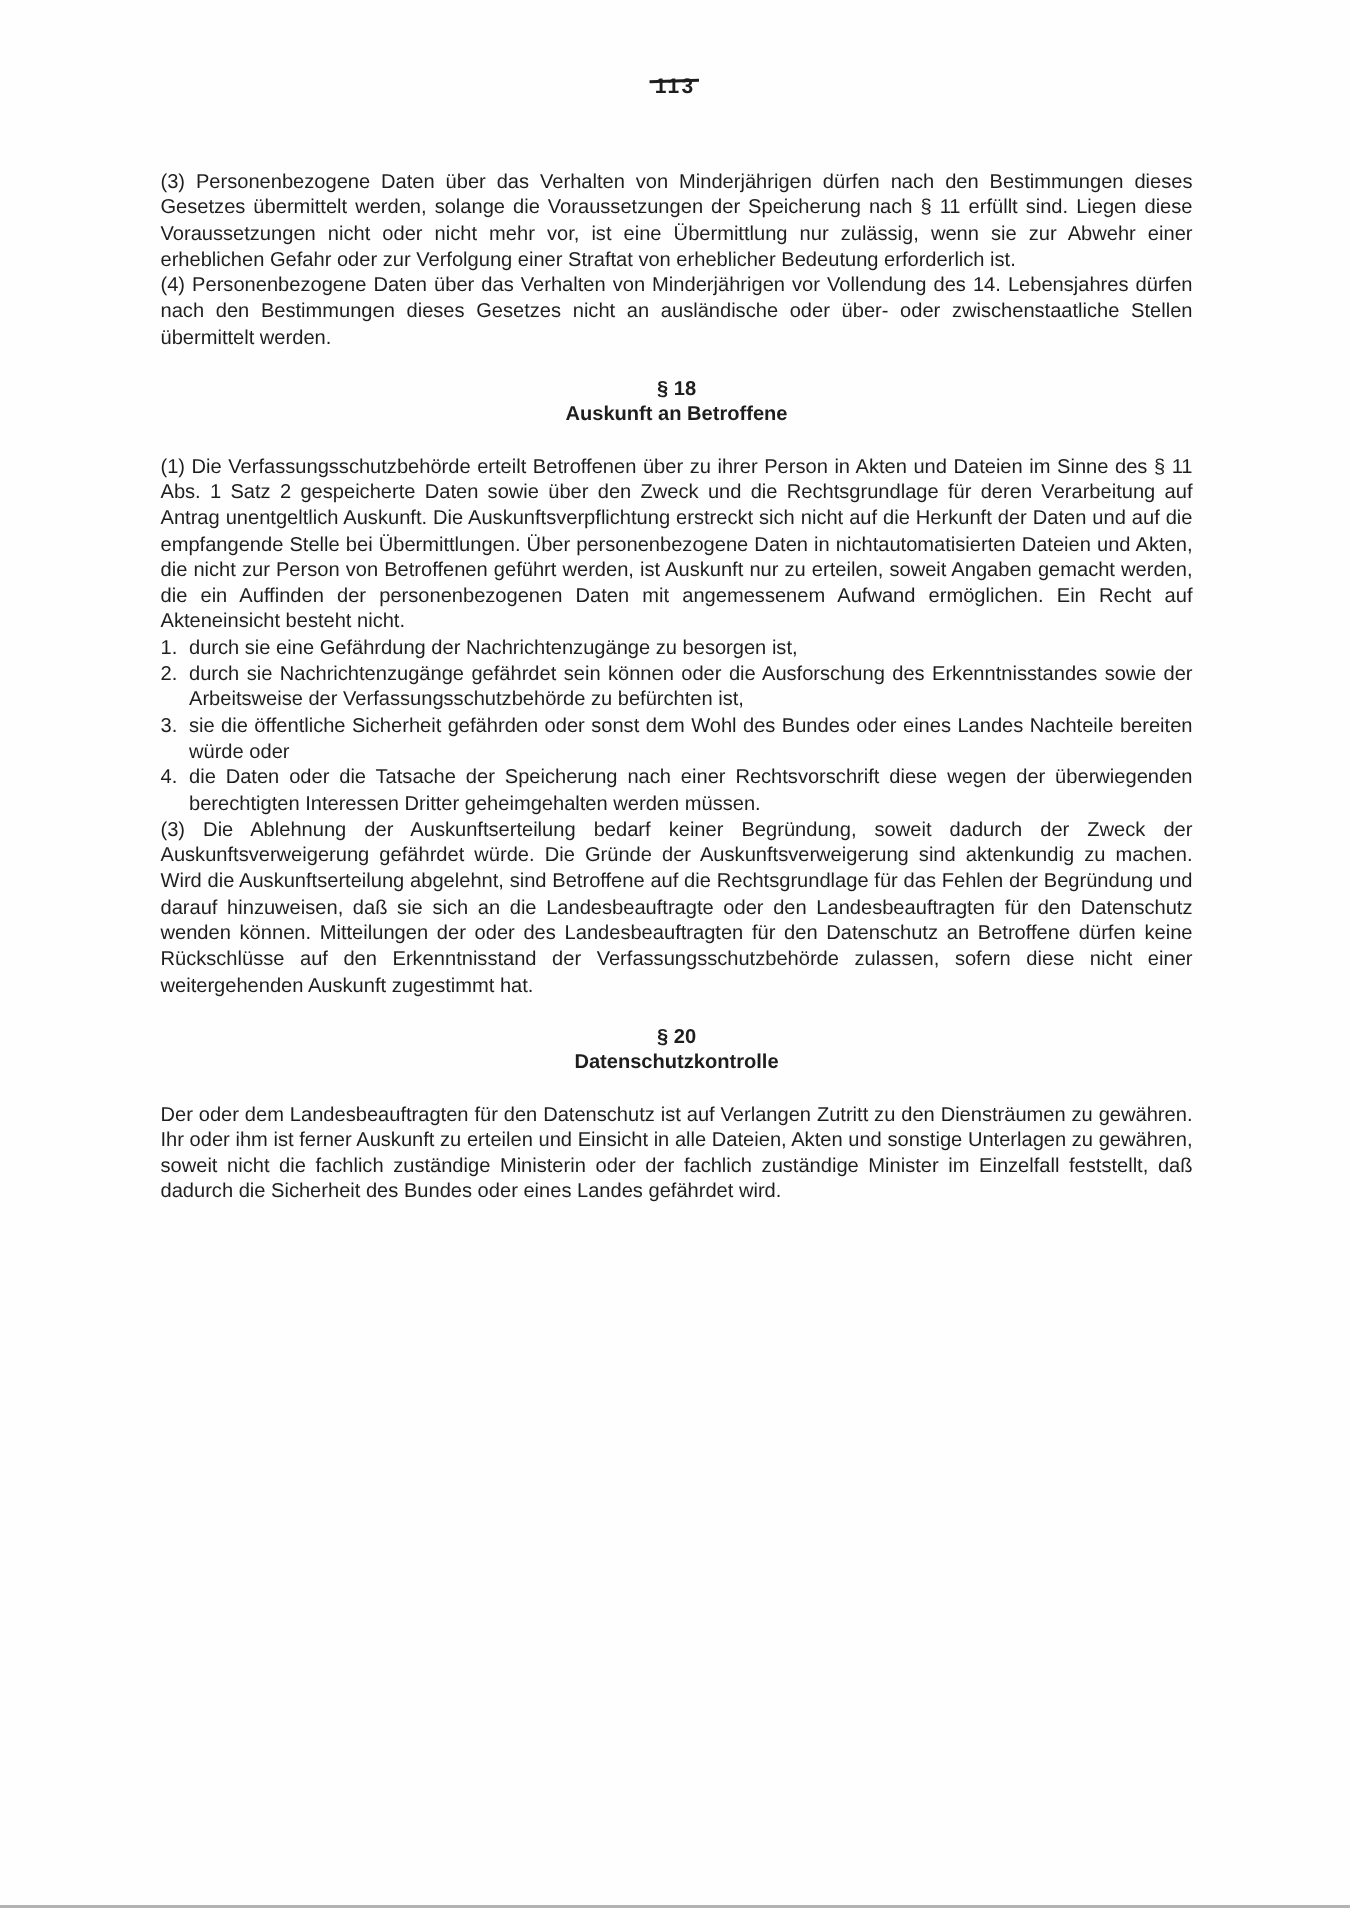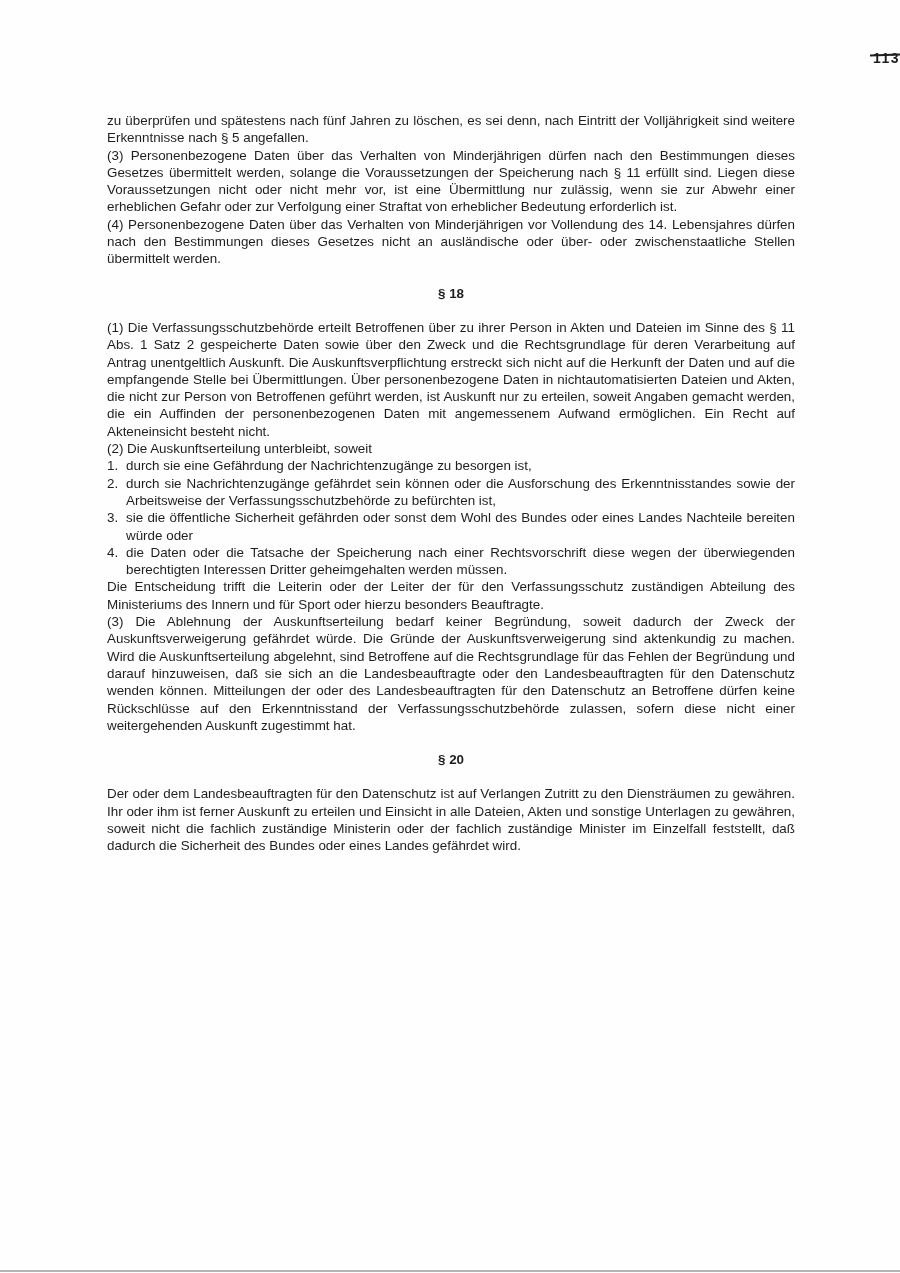--- a/index.html
+++ b/index.html
@@ -16,21 +16,21 @@
     background: #fefefe;
     color: #1e1e1e;
     overflow: hidden;
     margin: 0 auto;
   }
   .page-number-wrap {
     position: absolute;
     top: 49px;
     left: 0;
     width: 100%;
-    text-align: right;
+    text-align: center;
   }
   .page-number {
     position: relative;
     display: inline-block;
     font-size: 14px;
     font-weight: bold;
     letter-spacing: 1.5px;
   }
   
   .page-number::after {
@@ -83,53 +83,52 @@
 <body>
 
 <div class="page">
 
   <div class="page-number-wrap">
     <span class="page-number">113</span>
   </div>
 
   <div class="content">
 
-    <p>zu überprüfen und spätestens nach fünf Jahren zu löschen, es sei denn, nach Eintritt der Volljährigkeit sind weitere Erkenntnisse nach § 5 angefallen.</p>
     <p>(3) Personenbezogene Daten über das Verhalten von Minderjährigen dürfen nach den Bestimmungen dieses Gesetzes übermittelt werden, solange die Voraussetzungen der Speicherung nach § 11 erfüllt sind. Liegen diese Voraussetzungen nicht oder nicht mehr vor, ist eine Übermittlung nur zulässig, wenn sie zur Abwehr einer erheblichen Gefahr oder zur Verfolgung einer Straftat von erheblicher Bedeutung erforderlich ist.</p>
     <p>(4) Personenbezogene Daten über das Verhalten von Minderjährigen vor Vollendung des 14. Lebensjahres dürfen nach den Bestimmungen dieses Gesetzes nicht an ausländische oder über- oder zwischenstaatliche Stellen übermittelt werden.</p>
 
     <div class="section-heading">
       <div>§ 18</div>
+      <div>Auskunft an Betroffene</div>
     </div>
 
     <p>(1) Die Verfassungsschutzbehörde erteilt Betroffenen über zu ihrer Person in Akten und Dateien im Sinne des § 11 Abs. 1 Satz 2 gespeicherte Daten sowie über den Zweck und die Rechtsgrundlage für deren Verarbeitung auf Antrag unentgeltlich Auskunft. Die Auskunftsverpflichtung erstreckt sich nicht auf die Herkunft der Daten und auf die empfangende Stelle bei Übermittlungen. Über personenbezogene Daten in nichtautomatisierten Dateien und Akten, die nicht zur Person von Betroffenen geführt werden, ist Auskunft nur zu erteilen, soweit Angaben gemacht werden, die ein Auffinden der personenbezogenen Daten mit angemessenem Aufwand ermöglichen. Ein Recht auf Akteneinsicht besteht nicht.</p>
-    <p>(2) Die Auskunftserteilung unterbleibt, soweit</p>
 
     <div class="num-item">
       <span class="marker">1.</span>
       <span>durch sie eine Gefährdung der Nachrichtenzugänge zu besorgen ist,</span>
     </div>
     <div class="num-item">
       <span class="marker">2.</span>
       <span>durch sie Nachrichtenzugänge gefährdet sein können oder die Ausforschung des Erkenntnisstandes sowie der Arbeitsweise der Verfassungsschutzbehörde zu befürchten ist,</span>
     </div>
     <div class="num-item">
       <span class="marker">3.</span>
       <span>sie die öffentliche Sicherheit gefährden oder sonst dem Wohl des Bundes oder eines Landes Nachteile bereiten würde oder</span>
     </div>
     <div class="num-item">
       <span class="marker">4.</span>
       <span>die Daten oder die Tatsache der Speicherung nach einer Rechtsvorschrift diese wegen der überwiegenden berechtigten Interessen Dritter geheimgehalten werden müssen.</span>
     </div>
 
-    <p>Die Entscheidung trifft die Leiterin oder der Leiter der für den Verfassungsschutz zuständigen Abteilung des Ministeriums des Innern und für Sport oder hierzu besonders Beauftragte.</p>
     <p>(3) Die Ablehnung der Auskunftserteilung bedarf keiner Begründung, soweit dadurch der Zweck der Auskunftsverweigerung gefährdet würde. Die Gründe der Auskunftsverweigerung sind aktenkundig zu machen. Wird die Auskunftserteilung abgelehnt, sind Betroffene auf die Rechtsgrundlage für das Fehlen der Begründung und darauf hinzuweisen, daß sie sich an die Landesbeauftragte oder den Landesbeauftragten für den Datenschutz wenden können. Mitteilungen der oder des Landesbeauftragten für den Datenschutz an Betroffene dürfen keine Rückschlüsse auf den Erkenntnisstand der Verfassungsschutzbehörde zulassen, sofern diese nicht einer weitergehenden Auskunft zugestimmt hat.</p>
 
     <div class="section-heading">
       <div>§ 20</div>
+      <div>Datenschutzkontrolle</div>
     </div>
 
     <p>Der oder dem Landesbeauftragten für den Datenschutz ist auf Verlangen Zutritt zu den Diensträumen zu gewähren. Ihr oder ihm ist ferner Auskunft zu erteilen und Einsicht in alle Dateien, Akten und sonstige Unterlagen zu gewähren, soweit nicht die fachlich zuständige Ministerin oder der fachlich zuständige Minister im Einzelfall feststellt, daß dadurch die Sicherheit des Bundes oder eines Landes gefährdet wird.</p>
 
   </div>
 
   <div class="scan-edge"></div>
 
 </div>
 

